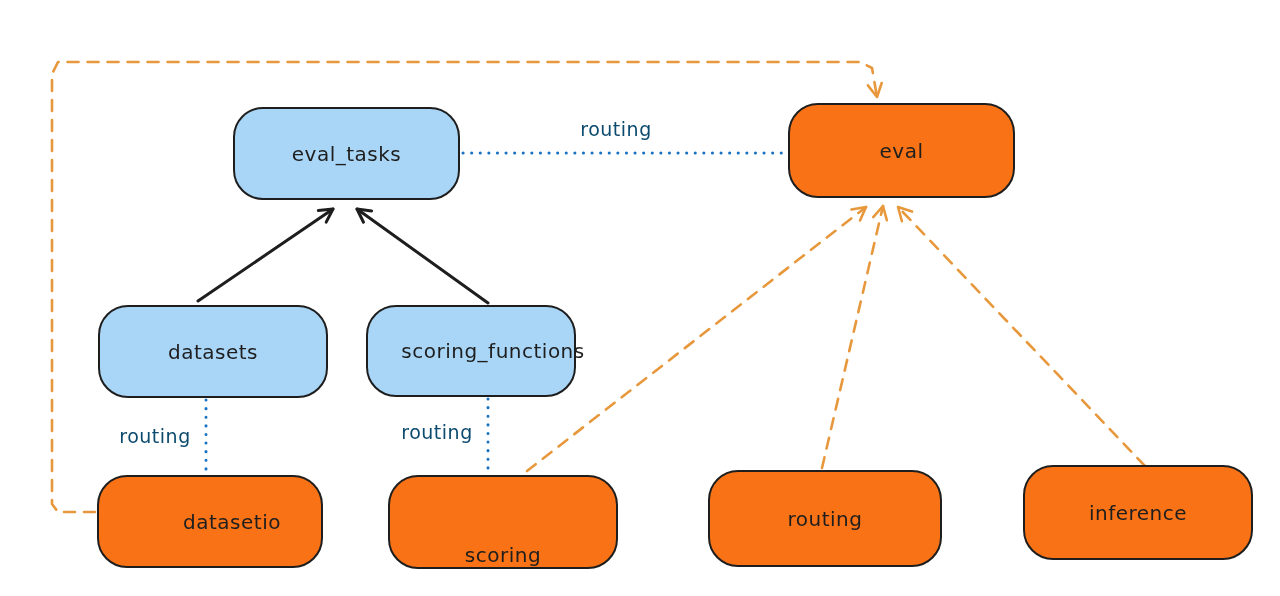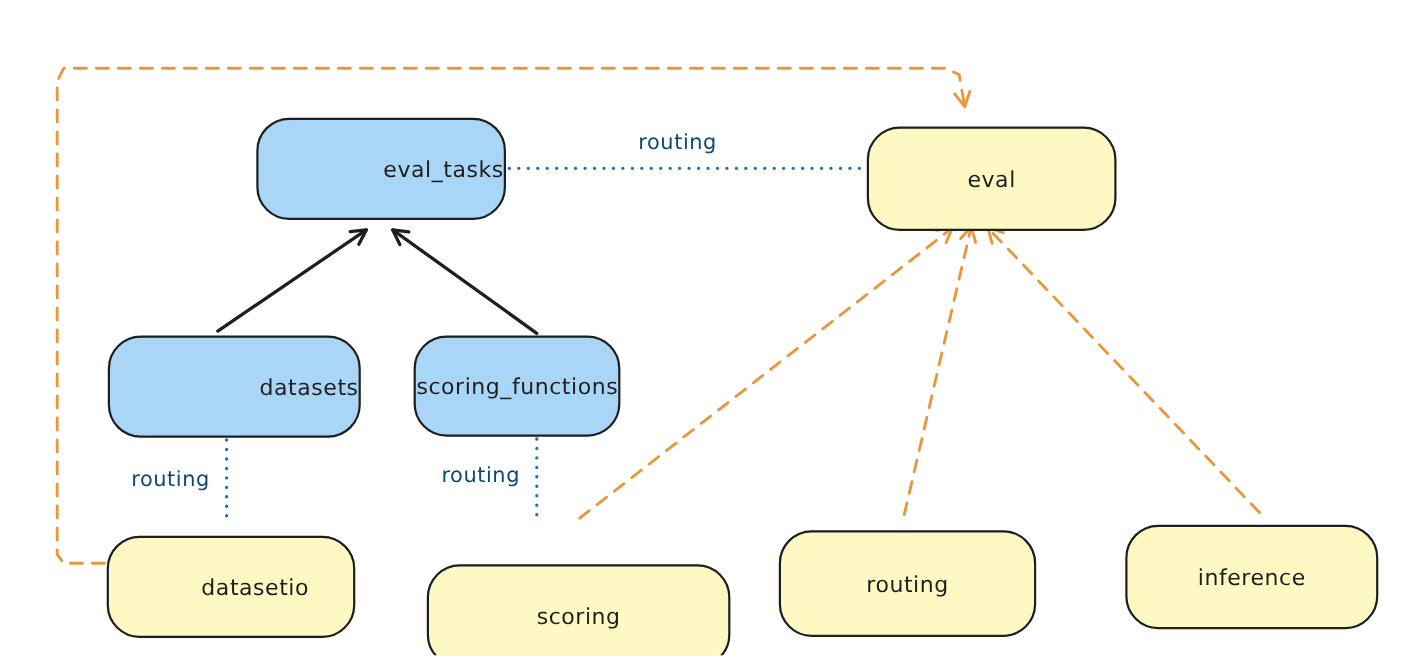--- a/index.html
+++ b/index.html
@@ -7,22 +7,22 @@
     position:relative; width:1280px; height:596px;
     background:#ffffff; overflow:hidden;
     font-family:"DejaVu Sans", sans-serif;
   }
   .edge-layer { position:absolute; left:0; top:0; }
   .node {
     position:absolute; box-sizing:border-box;
     border:2.5px solid #1e1e1e; border-radius:30px;
     display:flex; align-items:center; justify-content:center;
   }
-  .node.blue  { background:#a9d6f7;justify-content:flex-end; }
-  .node.green { background:#fef9c3;margin-top:12px; }
+  .node.blue  { background:#a9d6f7; }
+  .node.green { background:#f97316; }
   .node-label {
     font-size:20px; color:#1e1e1e; letter-spacing:0.5px;
   }
   .edge-label {
     position:absolute; transform:translate(-50%,-50%);
     color:#0c4a6e; font-weight:normal; font-size:19px; letter-spacing:0.5px;
     white-space:nowrap;
   }
   .e-solid  { stroke:#1e1e1e; stroke-width:3;   fill:none; stroke-linecap:round; }
   .e-dotted { stroke:#1971c2; stroke-width:3;   fill:none; stroke-dasharray:0.1 8.5; stroke-linecap:round; }
@@ -53,27 +53,27 @@
     </svg>
     <div class="node blue" style="left: 233px; top: 107px; width: 227px; height: 93px;">
       <span class="node-label">eval_tasks</span>
     </div>
     <div class="node green" style="left: 788px; top: 103px; width: 227px; height: 95px;">
       <span class="node-label">eval</span>
     </div>
     <div class="node blue" style="left: 98px; top: 305px; width: 230px; height: 93px;">
       <span class="node-label">datasets</span>
     </div>
-    <div class="node blue" style="left: 376px; top: 305px; width: 188px; height: 92px; padding-left: 44px;">
+    <div class="node blue" style="left: 366px; top: 305px; width: 210px; height: 92px; padding-left: 44px;">
       <span class="node-label">scoring_functions</span>
     </div>
     <div class="node green" style="left: 97px; top: 475px; width: 226px; height: 93px; padding-left: 44px;">
       <span class="node-label">datasetio</span>
     </div>
-    <div class="node green" style="left: 388px; top: 501px; width: 276px; height: 94px;">
+    <div class="node green" style="left: 388px; top: 475px; width: 230px; height: 94px; align-items: flex-end;">
       <span class="node-label">scoring</span>
     </div>
     <div class="node green" style="left: 708px; top: 470px; width: 234px; height: 97px;">
       <span class="node-label">routing</span>
     </div>
     <div class="node green" style="left: 1023px; top: 465px; width: 230px; height: 95px;">
       <span class="node-label">inference</span>
     </div>
     <div class="edge-label" style="left: 616px; top: 129px;">routing</div>
     <div class="edge-label" style="left: 155px; top: 436px;">routing</div>

